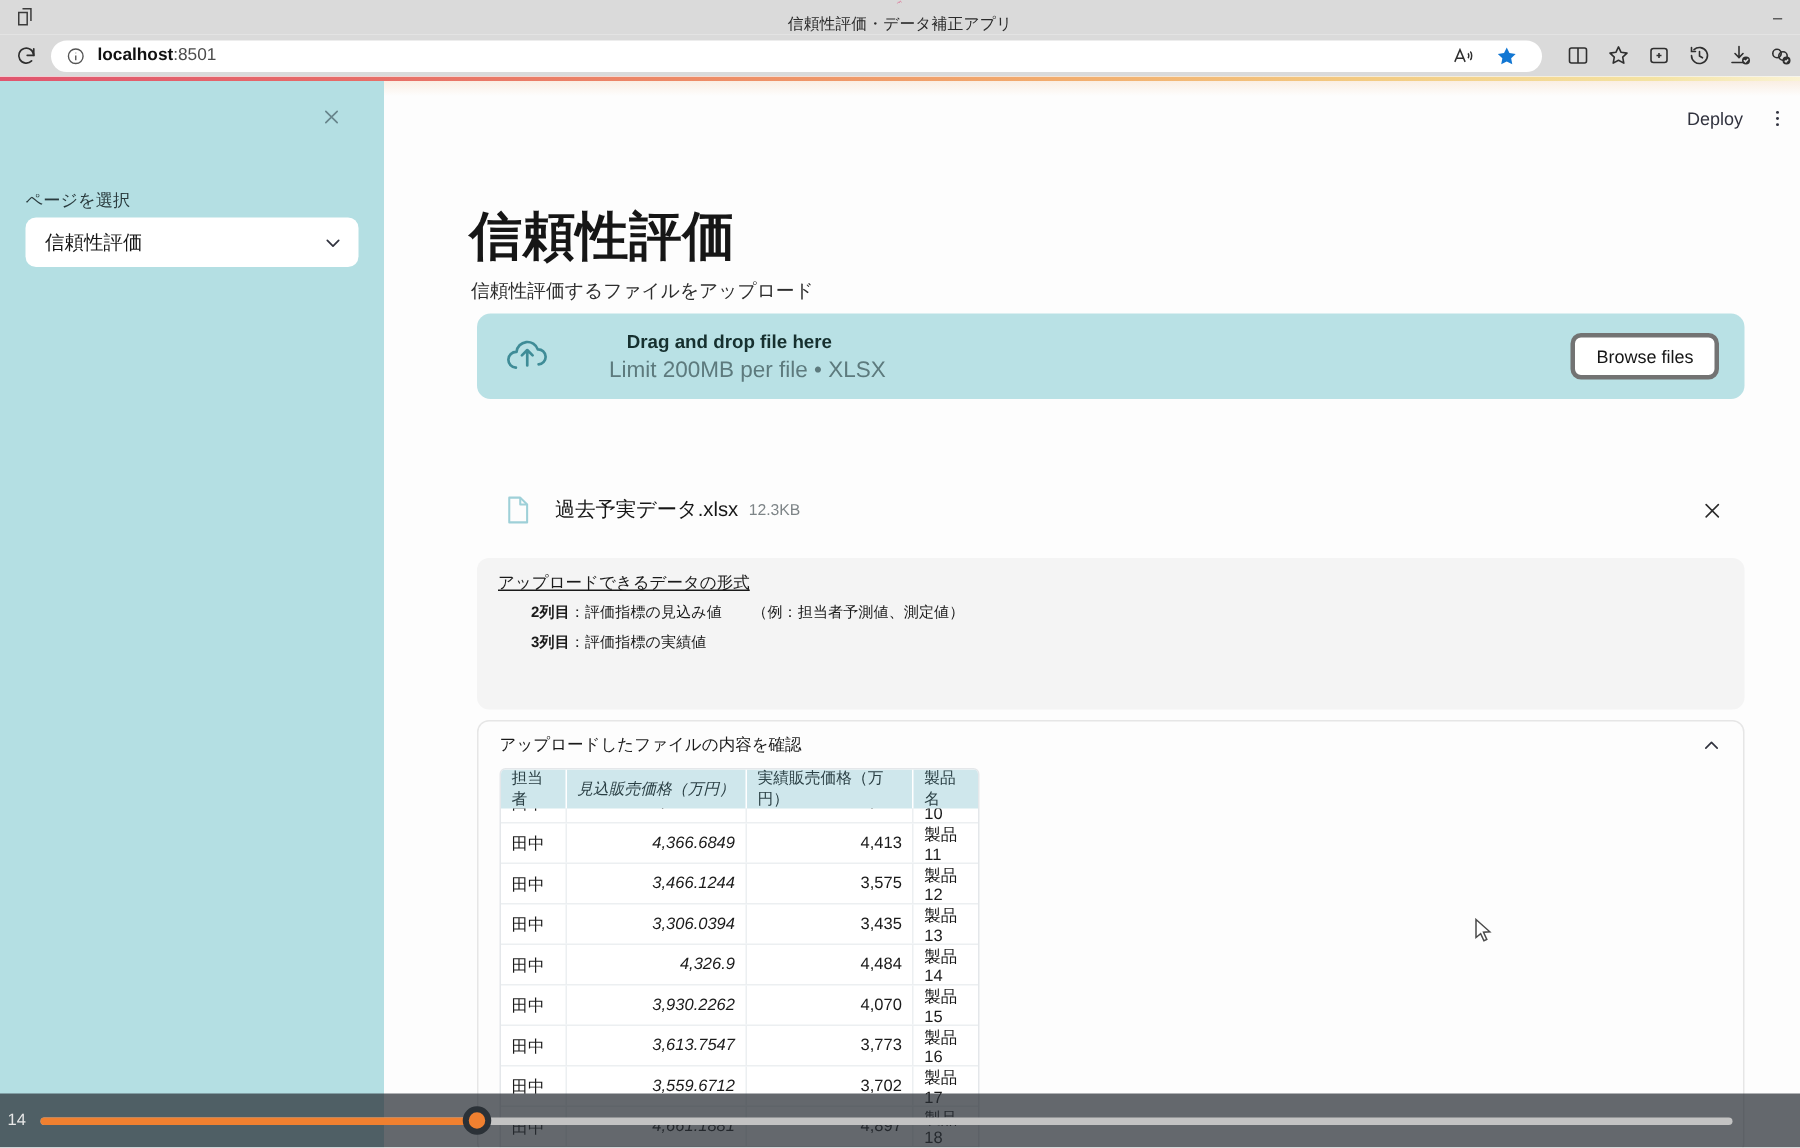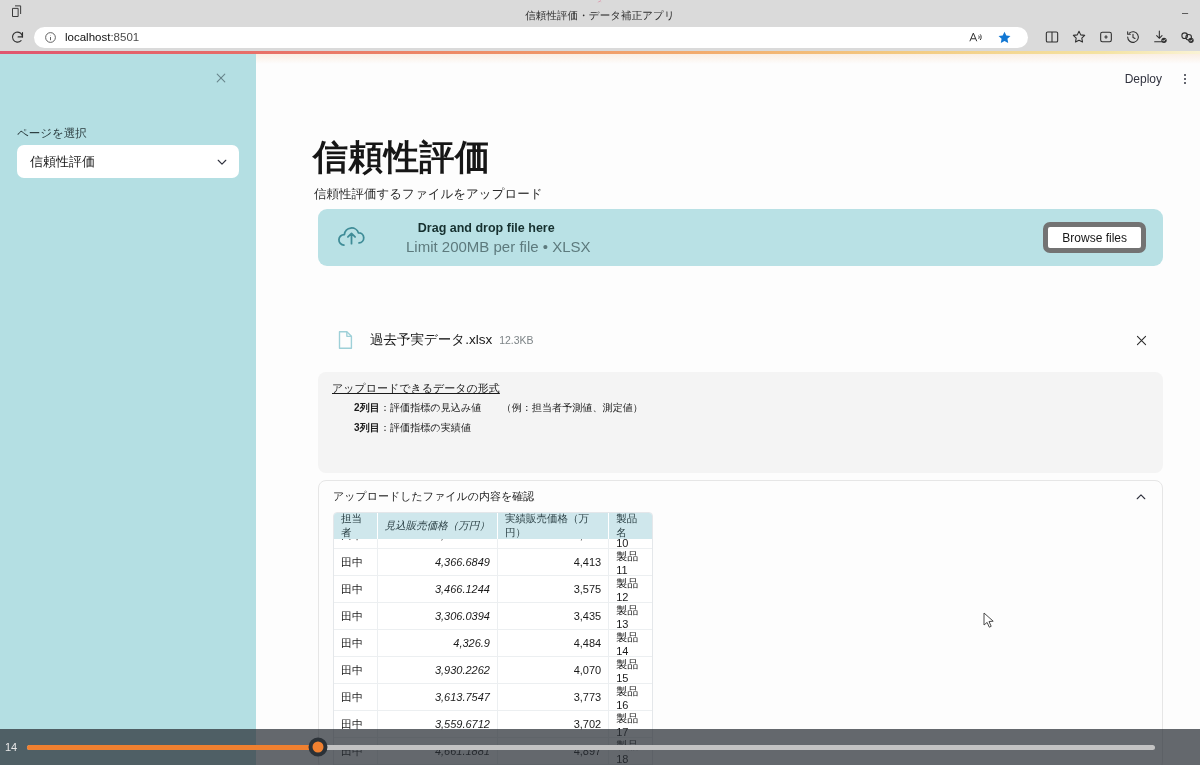--- a/index.html
+++ b/index.html
@@ -43,21 +43,21 @@
   }
   .tb-reload { width: 34px; height: 28px; display:flex; align-items:center; justify-content:center; color:#2f2f2f; }
   .omnibox {
     flex: 1; height: 21px; margin-right: 10px;
     background: #fff; border-radius: 11px;
     display: flex; align-items: center; gap: 8px;
     padding: 0 10px;
   }
   .omni-info { width: 13px; height: 13px; color: #555; flex: 0 0 auto; }
   .omni-url { font-size: 11.5px; color: #111; }
-  .omni-url .host { font-weight: normal; }
+  .omni-url .host { font-weight: bold; }
   .omni-url .port { color: #4b4b4b; }
   .omni-right { display: flex; align-items: center; gap: 2px; margin-left: auto; }
   .tb-icon { width: 27px; height: 24px; display: flex; align-items: center; justify-content: center; color: #2f2f2f; }
   .tb-icon.star-filled { color: #1277d3; }
 
   
   .app {
     position: absolute; top: 51px; left: 0; width: 1200px; height: 714px;
     background: #fdfdfd; overflow: hidden;
   }
@@ -119,21 +119,21 @@
   .uploader {
     position: absolute; top: 155px; left: 62px; width: 845px; height: 57px;
     background: #b9e1e5; border-radius: 9px;
     display: flex; align-items: center; padding: 0 17px;
   }
   .up-cloud { width: 33px; height: 33px; color: #3f8c97; flex: 0 0 auto; margin-right: 14px; }
   .up-texts { display: flex; flex-direction: column; gap: 3px; }
   .up-main { font-size: 12.5px; font-weight: bold; color: #16302f; text-align: center; }
   .up-sub { font-size: 15px; color: #5d7a7d; padding-left: 24px; }
   .browse-btn {
-    margin-left: auto; background: #fff; border: 5px solid #737373; border-radius: 7px;
+    margin-left: auto; background: #fff; border: 3px solid #737373; border-radius: 7px;
     height: 31px; padding: 0 14px; display: flex; align-items: center;
     font-size: 12px; color: #161616;
   }
 
   .filerow {
     position: absolute; top: 270px; left: 62px; width: 845px; height: 32px;
     display: flex; align-items: center;
   }
   .file-icon { width: 22px; height: 24px; color: #9ed0d8; margin-left: 16px; margin-right: 14px; }
   .file-name { font-size: 13.5px; color: #161616; }

